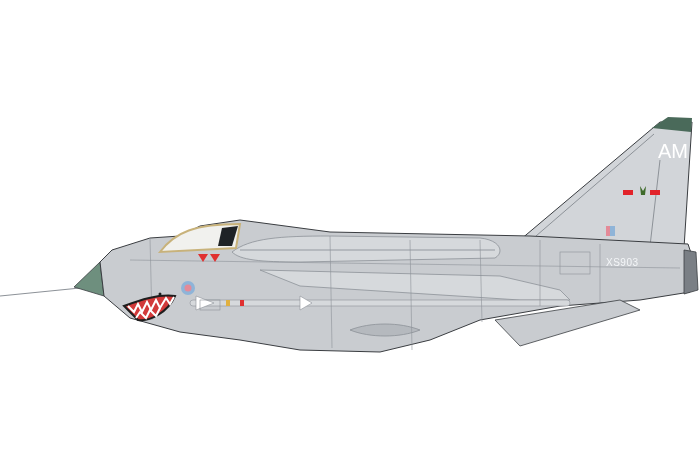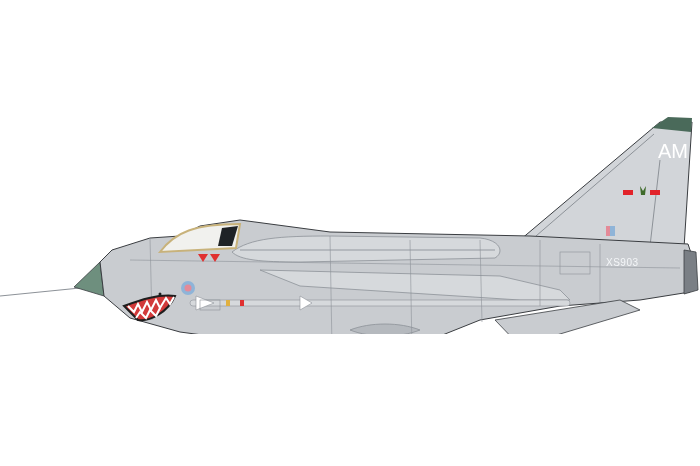--- a/index.html
+++ b/index.html
@@ -1,16 +1,16 @@
 <!DOCTYPE html>
 <html><head>
 <meta charset="utf-8">
 <style>
   html,body{margin:0;padding:0;background:#ffffff;}
-  #stage{position:relative;width:700px;height:334px;overflow:hidden;background:#ffffff;font-family:"Liberation Sans",sans-serif;}
+  #stage{position:relative;width:700px;height:466px;overflow:hidden;background:#ffffff;font-family:"Liberation Sans",sans-serif;}
   svg{position:absolute;left:0;top:0;}
   .tailcode{font-family:"Liberation Sans",sans-serif;font-size:20px;fill:#ffffff;}
   .serial{font-family:"Liberation Sans",sans-serif;font-size:10px;fill:#f4f6f8;letter-spacing:0.5px;}
 </style>
 </head>
 <body>
 
 <div id="stage">
 <svg width="700" height="466" viewBox="0 0 700 466" xmlns="http://www.w3.org/2000/svg">
 

